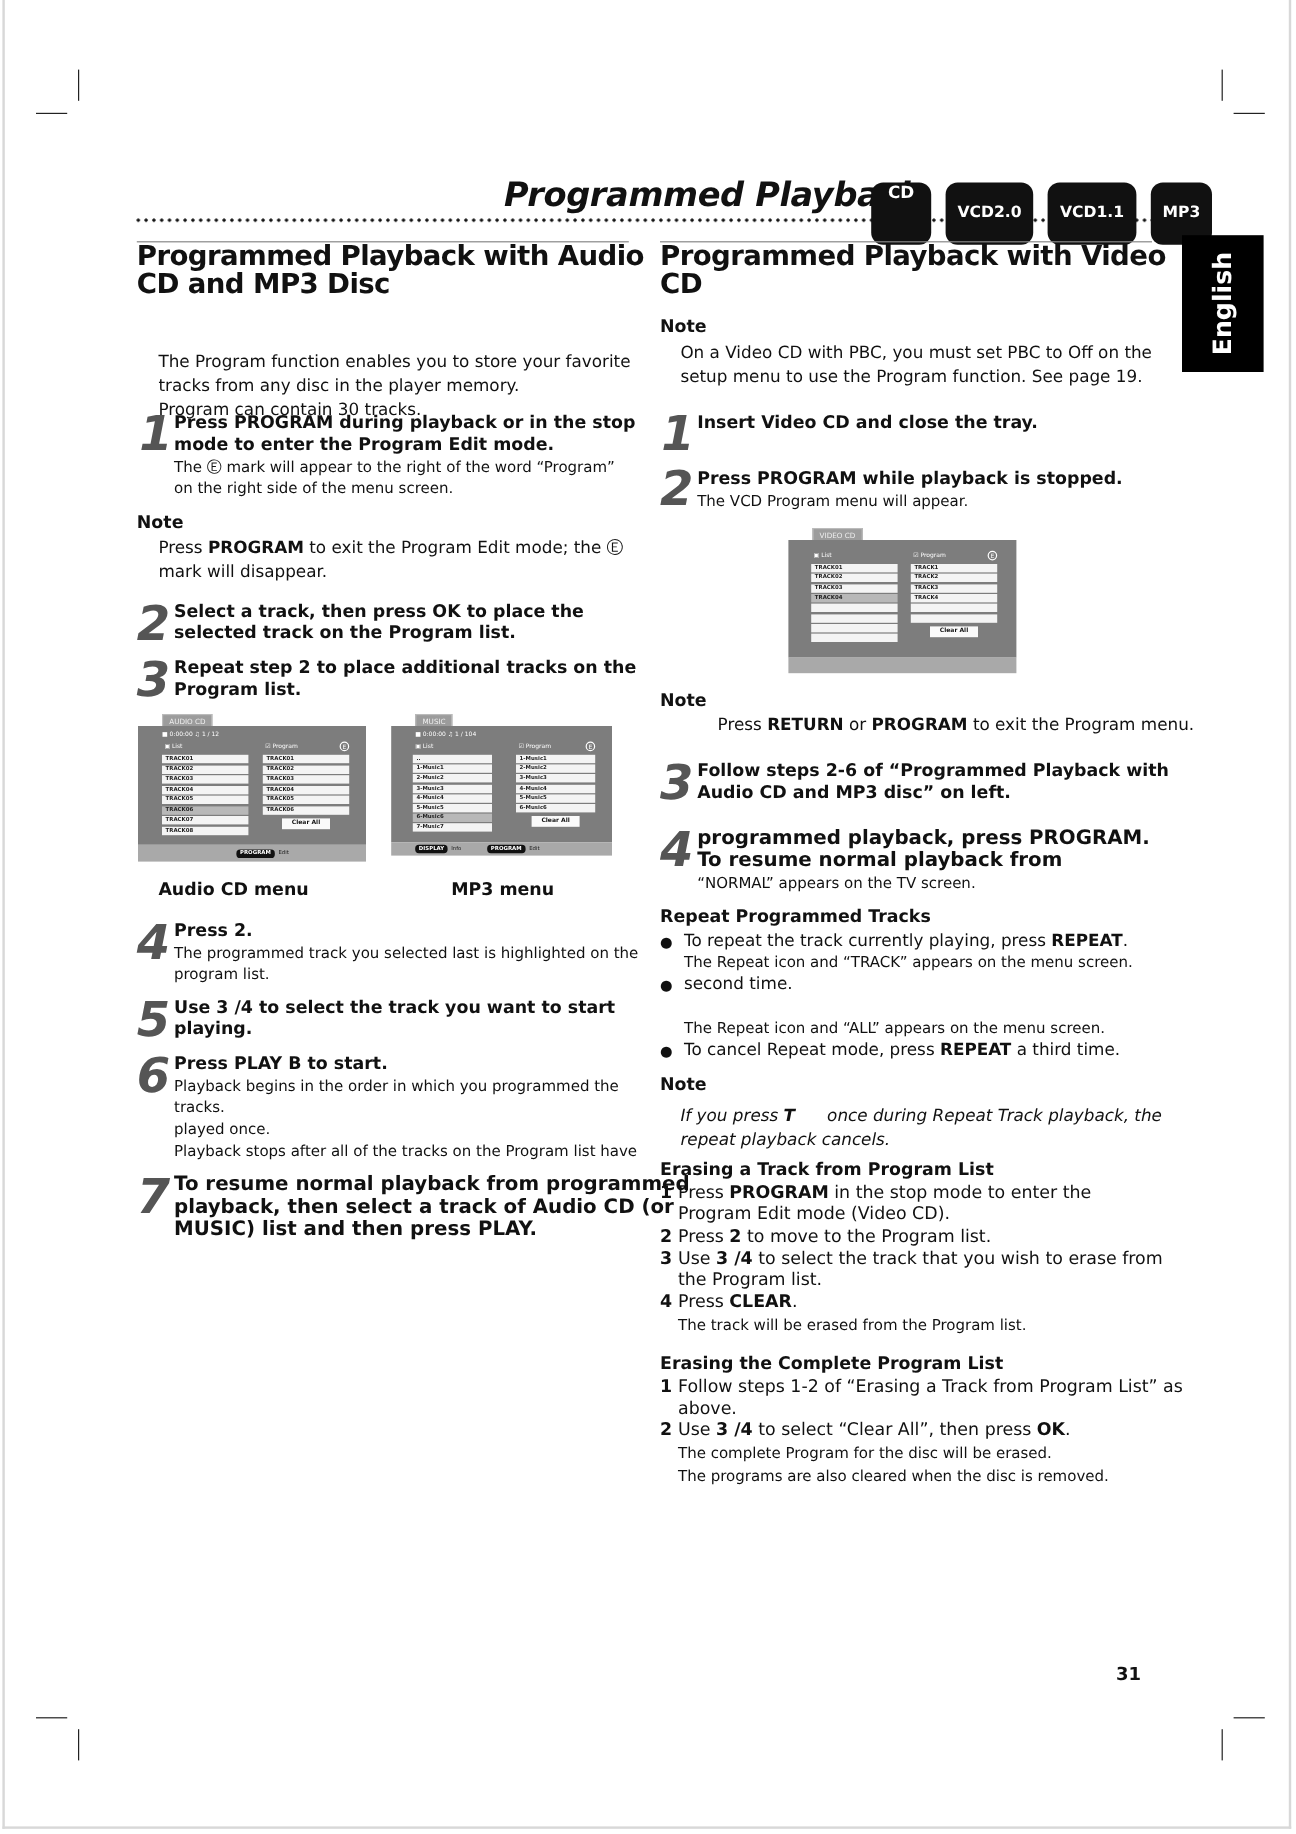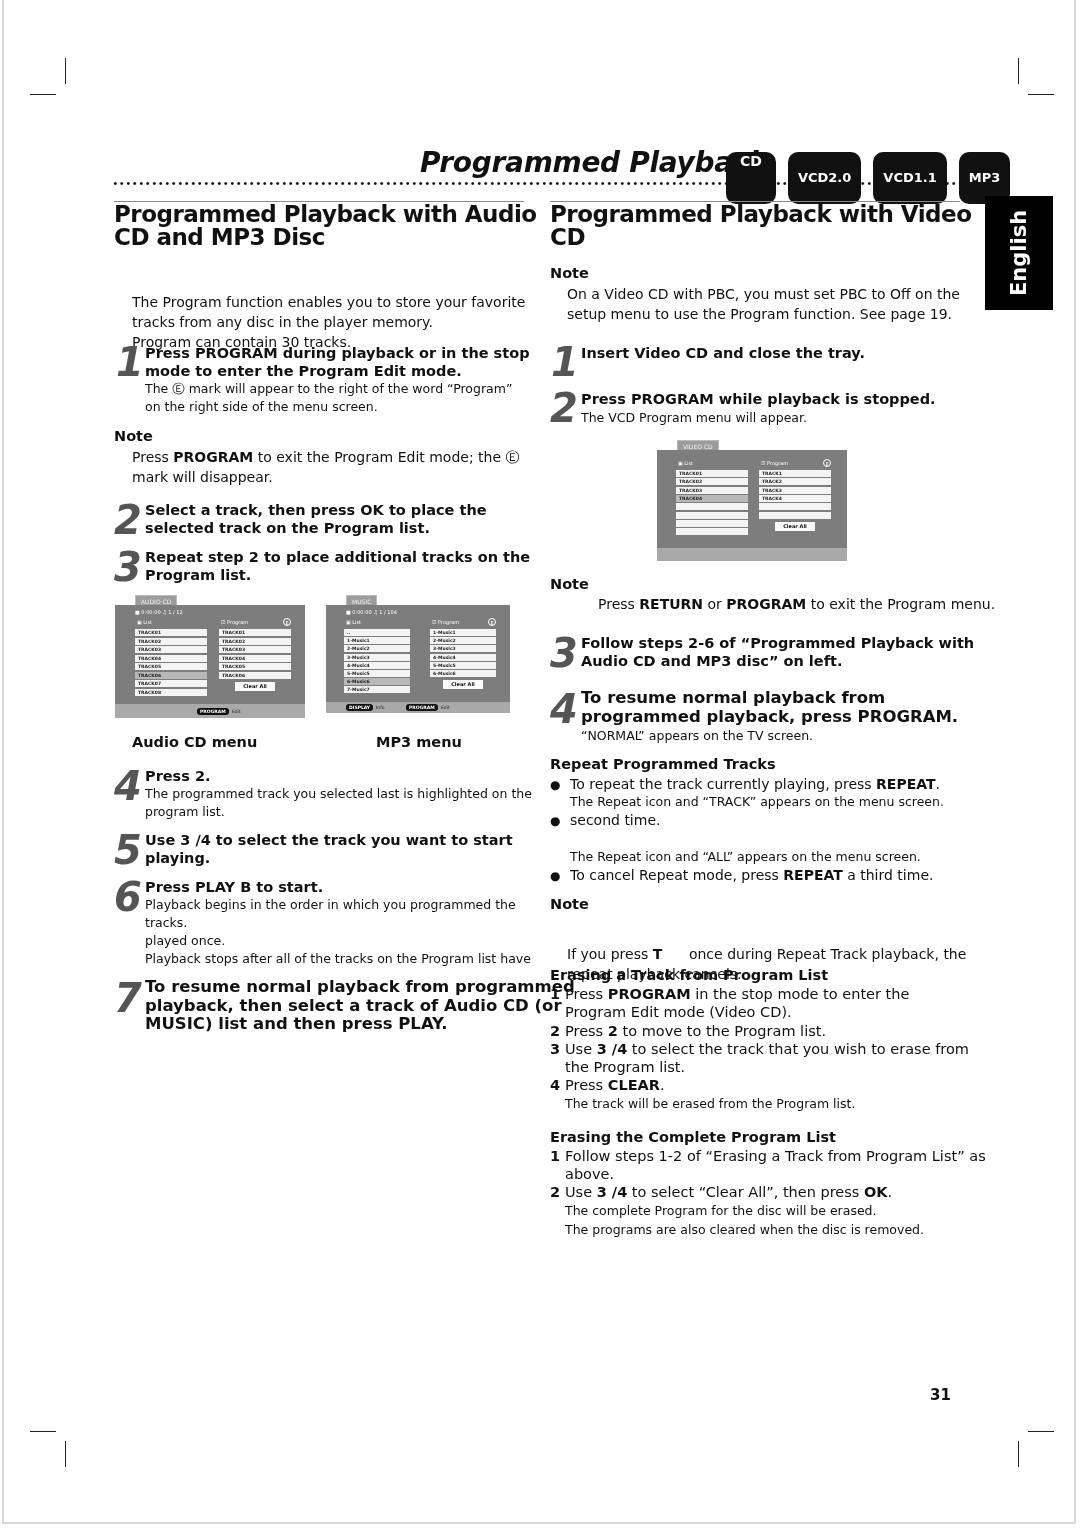--- a/index.html
+++ b/index.html
@@ -246,40 +246,40 @@
 </div>
 
 <div class="stepnum" style="left:550px;top:633px;">3</div>
 <div class="step-title" style="left:581px;top:634px;">
   <div>Follow steps 2-6 of “Programmed Playback with</div>
   <div>Audio CD and MP3 disc” on left.</div>
 </div>
 
 <div class="stepnum" style="left:550px;top:689px;">4</div>
 <div class="step-title big" style="left:581px;top:689px;">
+  <div>programmed playback, press PROGRAM.</div>
   <div>To resume normal playback from</div>
-  <div>programmed playback, press PROGRAM.</div>
 </div>
 <div class="small" style="left:581px;top:727px;">“NORMAL” appears on the TV screen.</div>
 
 <div class="subh" style="left:550px;top:756px;">Repeat Programmed Tracks</div>
 <div class="txt bullet" style="left:570px;top:774px;">
   <span>To repeat the track currently playing, press </span><b>REPEAT</b><span>.</span>
 </div>
 <div class="small" style="left:570px;top:793px;">The Repeat icon and “TRACK” appears on the menu screen.</div>
 <div class="txt bullet" style="left:570px;top:810px;">
   <div>second time.</div>
 </div>
 <div class="small" style="left:570px;top:848px;">The Repeat icon and “ALL” appears on the menu screen.</div>
 <div class="txt bullet" style="left:570px;top:865px;">
   <span>To cancel Repeat mode, press </span><b>REPEAT</b><span> a third time.</span>
 </div>
 
 <div class="note-h" style="left:550px;top:896px;">Note</div>
-<div class="txt" style="left:567px;top:944px;">
+<div class="txt" style="left:567px;top:920px;font-style:italic;">
   <div><span>If you press </span><b>T</b><span style="white-space:pre">      once during Repeat Track playback, the</span></div>
   <div>repeat playback cancels.</div>
 </div>
 
 <div class="subh" style="left:550px;top:967px;">Erasing a Track from Program List</div>
 <div class="numitem" style="left:565px;top:985px;">
   <span class="n">1</span>
   <div><span>Press </span><b>PROGRAM</b><span> in the stop mode to enter the</span></div>
   <div>Program Edit  mode (Video CD).</div>
 </div>

